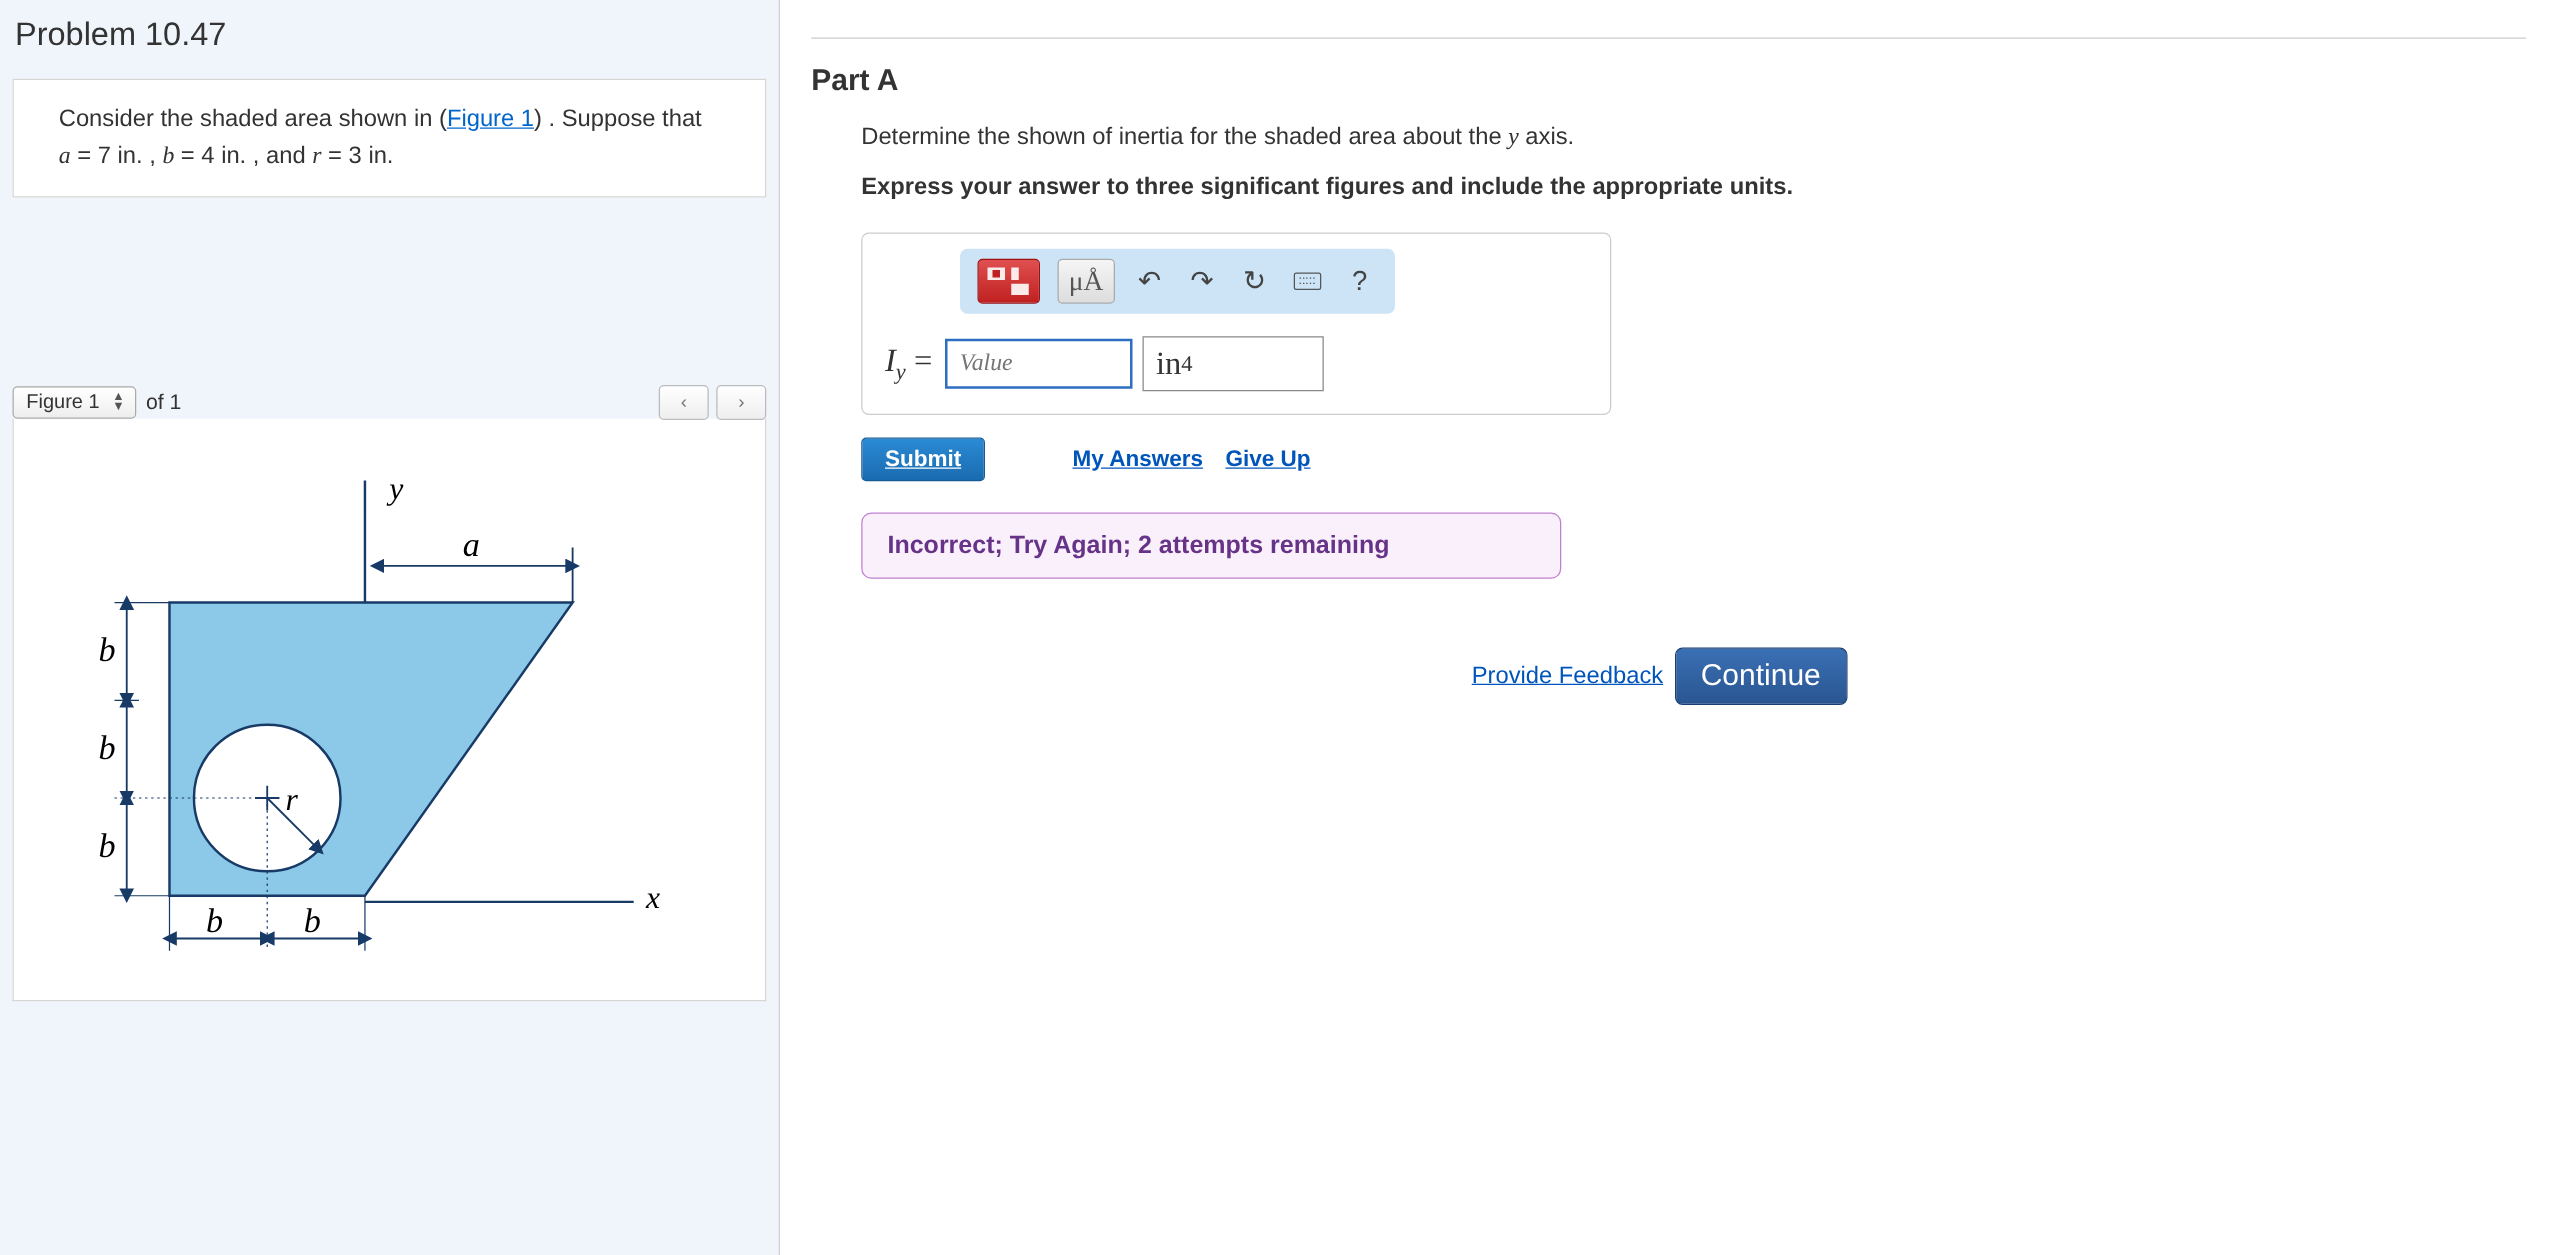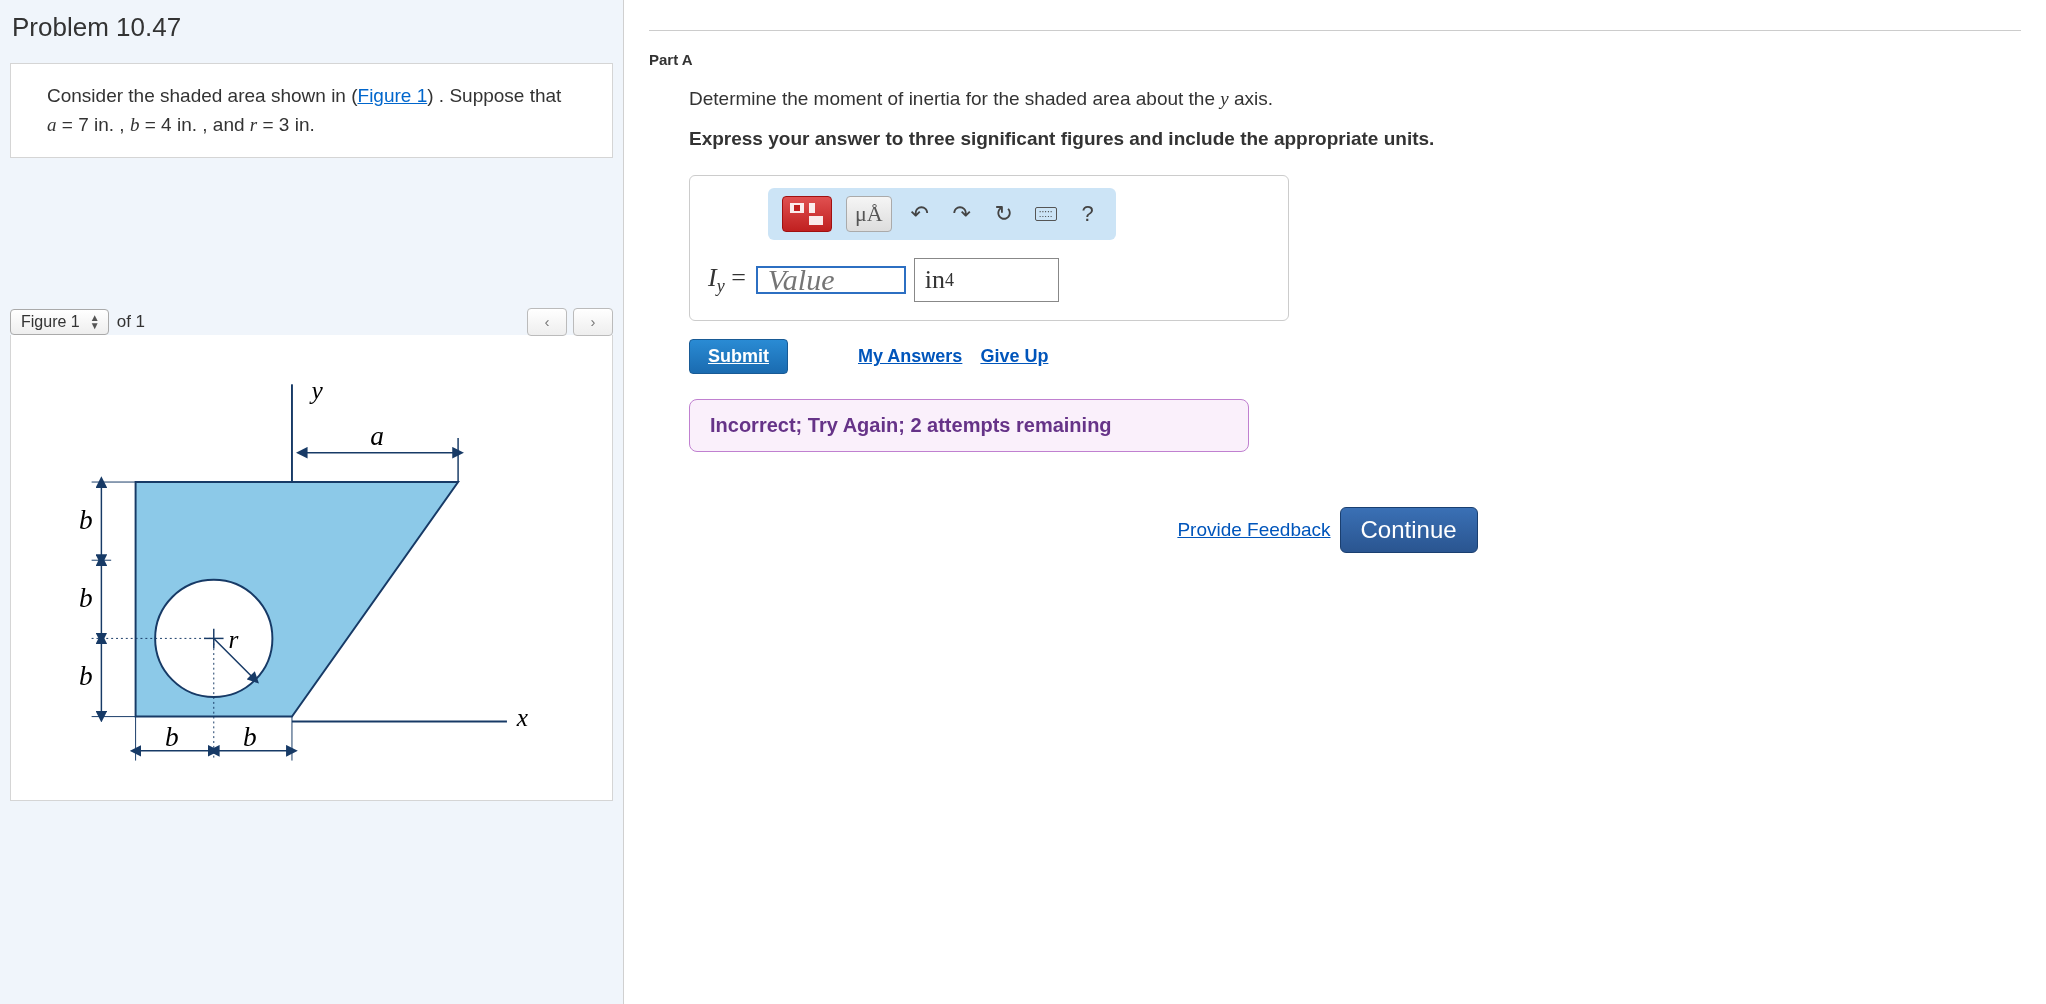--- a/index.html
+++ b/index.html
@@ -90,21 +90,21 @@
     padding: 20px 10px 10px 10px;
     margin-top:-1px;
     min-height: 460px;
   }
   .part-divider {
     border: none;
     border-top: 1px solid #ccc;
     margin: 15px 0 20px 0;
   }
   .part-title {
-    font-size: 15px;
+    font-size: 24px;
     font-weight: bold;
     margin: 10px 0 20px 0;
   }
   .question-text {
     font-size: 19px;
     margin: 0 0 18px 40px;
   }
   .instruction-text {
     font-size: 19px;
     font-weight: bold;
@@ -163,22 +163,22 @@
   }
   .iy-label {
     font-family: 'Times New Roman', serif;
     font-size: 26px;
     font-style: italic;
   }
   .iy-sub { font-size: 18px; font-style: italic; vertical-align: sub; }
   .value-input {
     border: 2px solid #2c6fc2;
     width: 150px;
-    height: 28px;
-    font-size: 30px;
+    height: 40px;
+    font-size: 19px;
     font-style: italic;
     font-family: 'Times New Roman', serif;
     color: #c2410c;
     padding: 0 10px;
     outline: none;
   }
   .unit-input {
     border: 1px solid #888;
     width: 145px;
     height: 44px;
@@ -334,21 +334,21 @@
         <line x1="180" y1="280" x2="180" y2="300" stroke="#173a66" stroke-width="1.5"></line>
       </svg>
     </div>
   </div>
 
   <div class="right-panel">
     <hr class="part-divider">
     <div class="part-title">Part A</div>
 
     <div class="question-text">
-      <span>Determine the moment of inertia for the shaded area about the </span><span class="math-i">y</span><span> axis.</span>
+      <span>Determine the shown of inertia for the shaded area about the </span><span class="math-i">y</span><span> axis.</span>
     </div>
 
     <div class="instruction-text">Express your answer to three significant figures and include the appropriate units.</div>
 
     <div class="answer-container">
       <div class="toolbar">
         <div class="tool-btn template">
           <svg width="40" height="28">
               <rect x="3" y="3" width="14" height="10" fill="#fff" opacity="0.9"></rect>
               <rect x="7" y="5" width="6" height="6" fill="#c02020"></rect>

